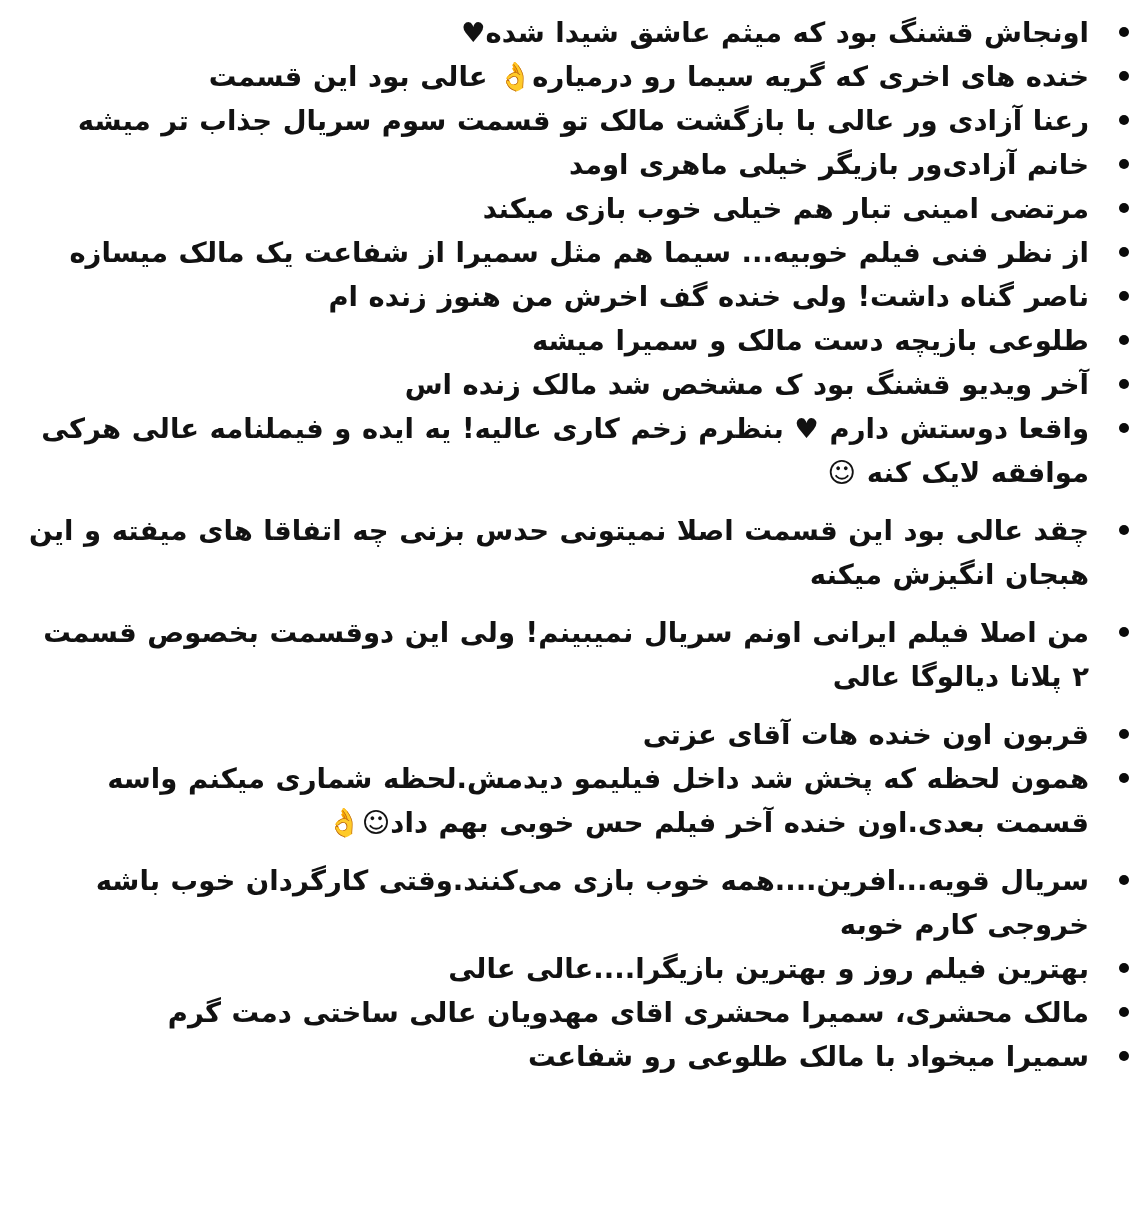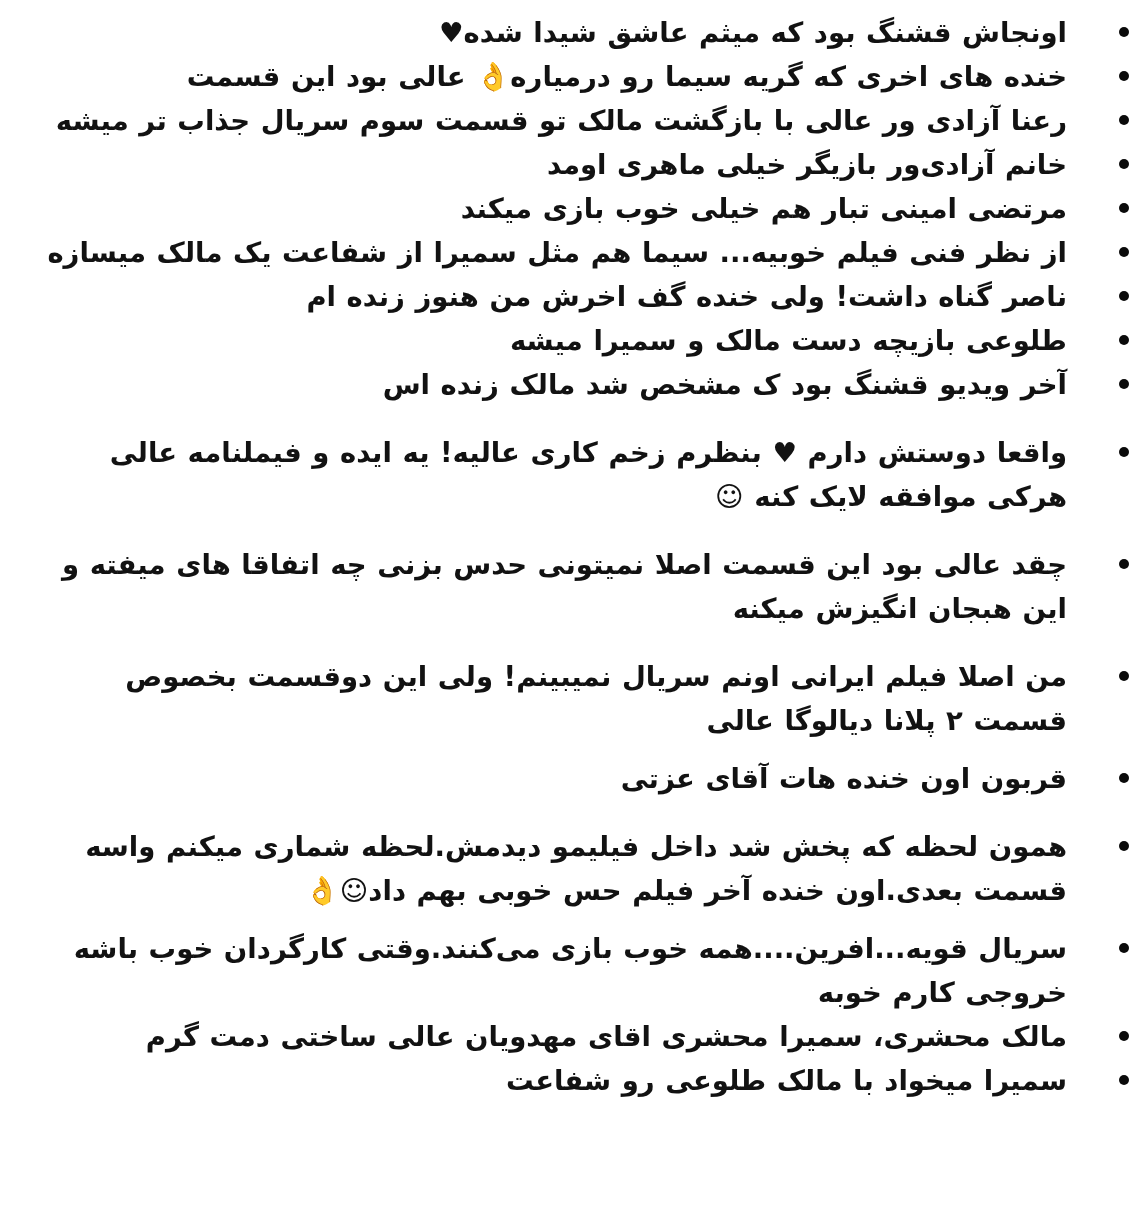--- a/index.html
+++ b/index.html
@@ -32,21 +32,21 @@
   #comment-list li {
     position: relative;
     direction: rtl;
     text-align: right;
     unicode-bidi: isolate;
     font-size: 27.5px;
     line-height: 44px;
     font-weight: 600;
     letter-spacing: 0px;
     word-spacing: 1px;
-    padding-right: 80px;
+    padding-right: 58px;
     padding-left: 18px;
     margin: 0 0 0 0;
     color: #121212;
     -webkit-font-smoothing: antialiased;
   }
 
   
   #comment-list li::before {
     content: "";
     position: absolute;
@@ -54,21 +54,20 @@
     top: 17px;
     width: 10px;
     height: 10px;
     border-radius: 50%;
     background: #0a0a0a;
   }
 
   
   #comment-list li.multiline {
     margin-bottom: 14px;
-    margin-top: 24px;
   }
 </style>
 </head>
 <body style="background-color: rgb(255, 255, 255); color: rgb(18, 18, 18);">
 
 <ul id="comment-list">
     <li><span>اونجاش قشنگ بود که میثم عاشق شیدا شده♥</span></li>
     <li><span>خنده های اخری که گریه سیما رو درمیاره👌 عالی بود این قسمت</span></li>
     <li><span>رعنا آزادی ور عالی با بازگشت مالک تو قسمت سوم سریال جذاب تر میشه</span></li>
     <li><span>خانم آزادی‌ور بازیگر خیلی ماهری اومد</span></li>
@@ -76,15 +75,16 @@
     <li><span>از نظر فنی فیلم خوبیه... سیما هم مثل سمیرا از شفاعت یک مالک میسازه</span></li>
     <li><span>ناصر گناه داشت! ولی خنده گف اخرش من هنوز زنده ام</span></li>
     <li><span>طلوعی بازیچه دست مالک و سمیرا میشه</span></li>
     <li><span>آخر ویدیو قشنگ بود ک مشخص شد مالک زنده اس</span></li>
     <li class="multiline"><span>واقعا دوستش دارم ♥ بنظرم زخم کاری عالیه! یه ایده و فیملنامه عالی هرکی موافقه لایک کنه ☺</span></li>
     <li class="multiline"><span>چقد عالی بود این قسمت اصلا نمیتونی حدس بزنی چه اتفاقا های میفته و این هبجان انگیزش میکنه</span></li>
     <li class="multiline"><span>من اصلا فیلم ایرانی اونم سریال نمیبینم! ولی این دوقسمت بخصوص قسمت ۲ پلانا دیالوگا عالی</span></li>
     <li><span>قربون اون خنده هات آقای عزتی</span></li>
     <li class="multiline"><span>همون لحظه که پخش شد داخل فیلیمو دیدمش.لحظه شماری میکنم واسه قسمت بعدی.اون خنده آخر فیلم حس خوبی بهم داد☺👌</span></li>
     <li><span>سریال قویه...افرین....همه خوب بازی می‌کنند.وقتی کارگردان خوب باشه خروجی کارم خوبه</span></li>
+    <li><span>بهترین فیلم روز و بهترین بازیگرا....عالی عالی</span></li>
     <li><span>مالک محشری، سمیرا محشری اقای مهدویان عالی ساختی دمت گرم</span></li>
     <li><span>سمیرا میخواد با مالک طلوعی رو شفاعت</span></li>
   </ul>
 
 </body></html>

